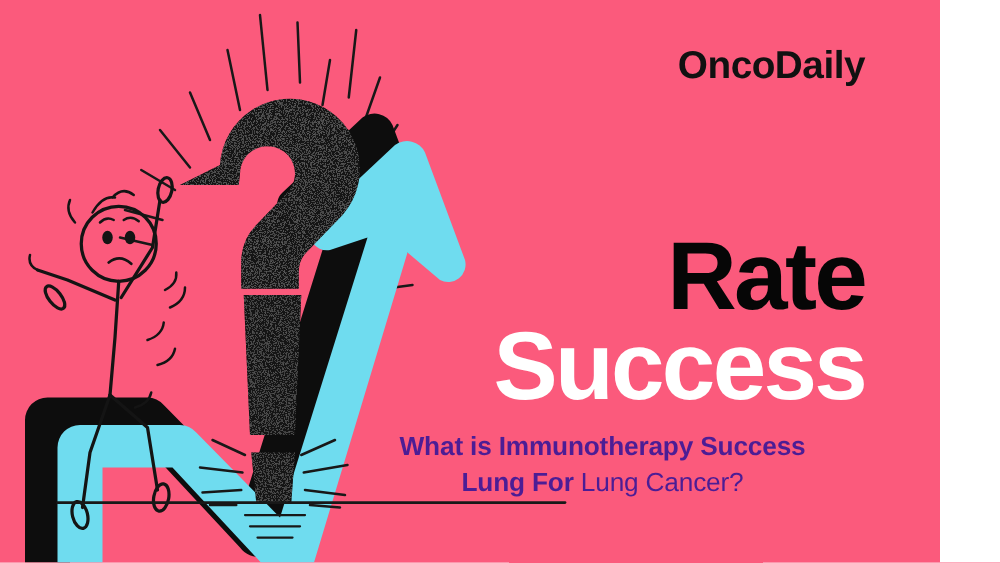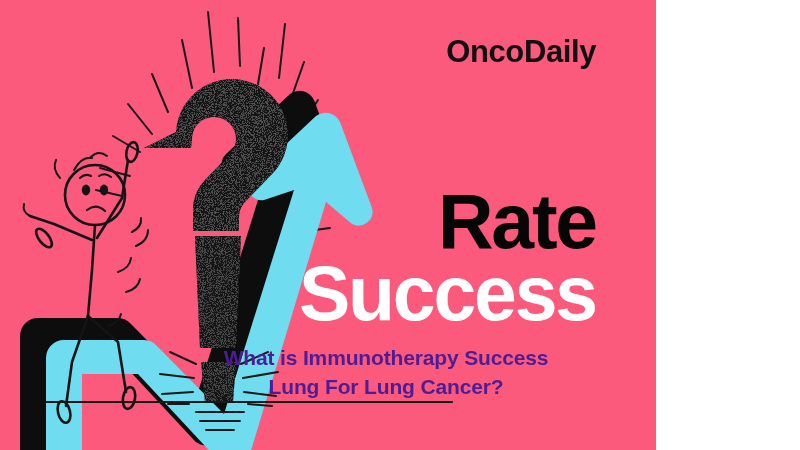--- a/index.html
+++ b/index.html
@@ -4,21 +4,21 @@
 <title>OncoDaily — Success Rate</title>
 <style>
   * { margin:0; padding:0; box-sizing:border-box; }
   html, body {
     width:800px; height:450px;
     overflow:hidden;
     font-family:"Liberation Sans", sans-serif;
   }
   #canvas {
     position:relative;
-    width:656px; height:450px;
+    width:752px; height:450px;
     background:#fb5a7c;
     overflow:hidden;
   }
   
   #illustration {
     position:absolute;
     left:0; top:0;
     width:460px; height:450px;
   }
   
@@ -53,21 +53,21 @@
     position:absolute;
     right:60px; top:344px;
     width:420px;
     text-align:center;
     font-size:21px;
     font-weight:600;
     color:#4c1d95;
     line-height:1.38;
     letter-spacing:-0.15px;
   }
-  #subtitle .strong { font-weight:bold; }
+  #subtitle .strong { font-weight:normal; }
 </style>
 </head>
 <body>
 
 <div id="canvas">
 
   <svg id="illustration" viewBox="0 0 460 450" aria-hidden="true">
 
     <defs>
 

